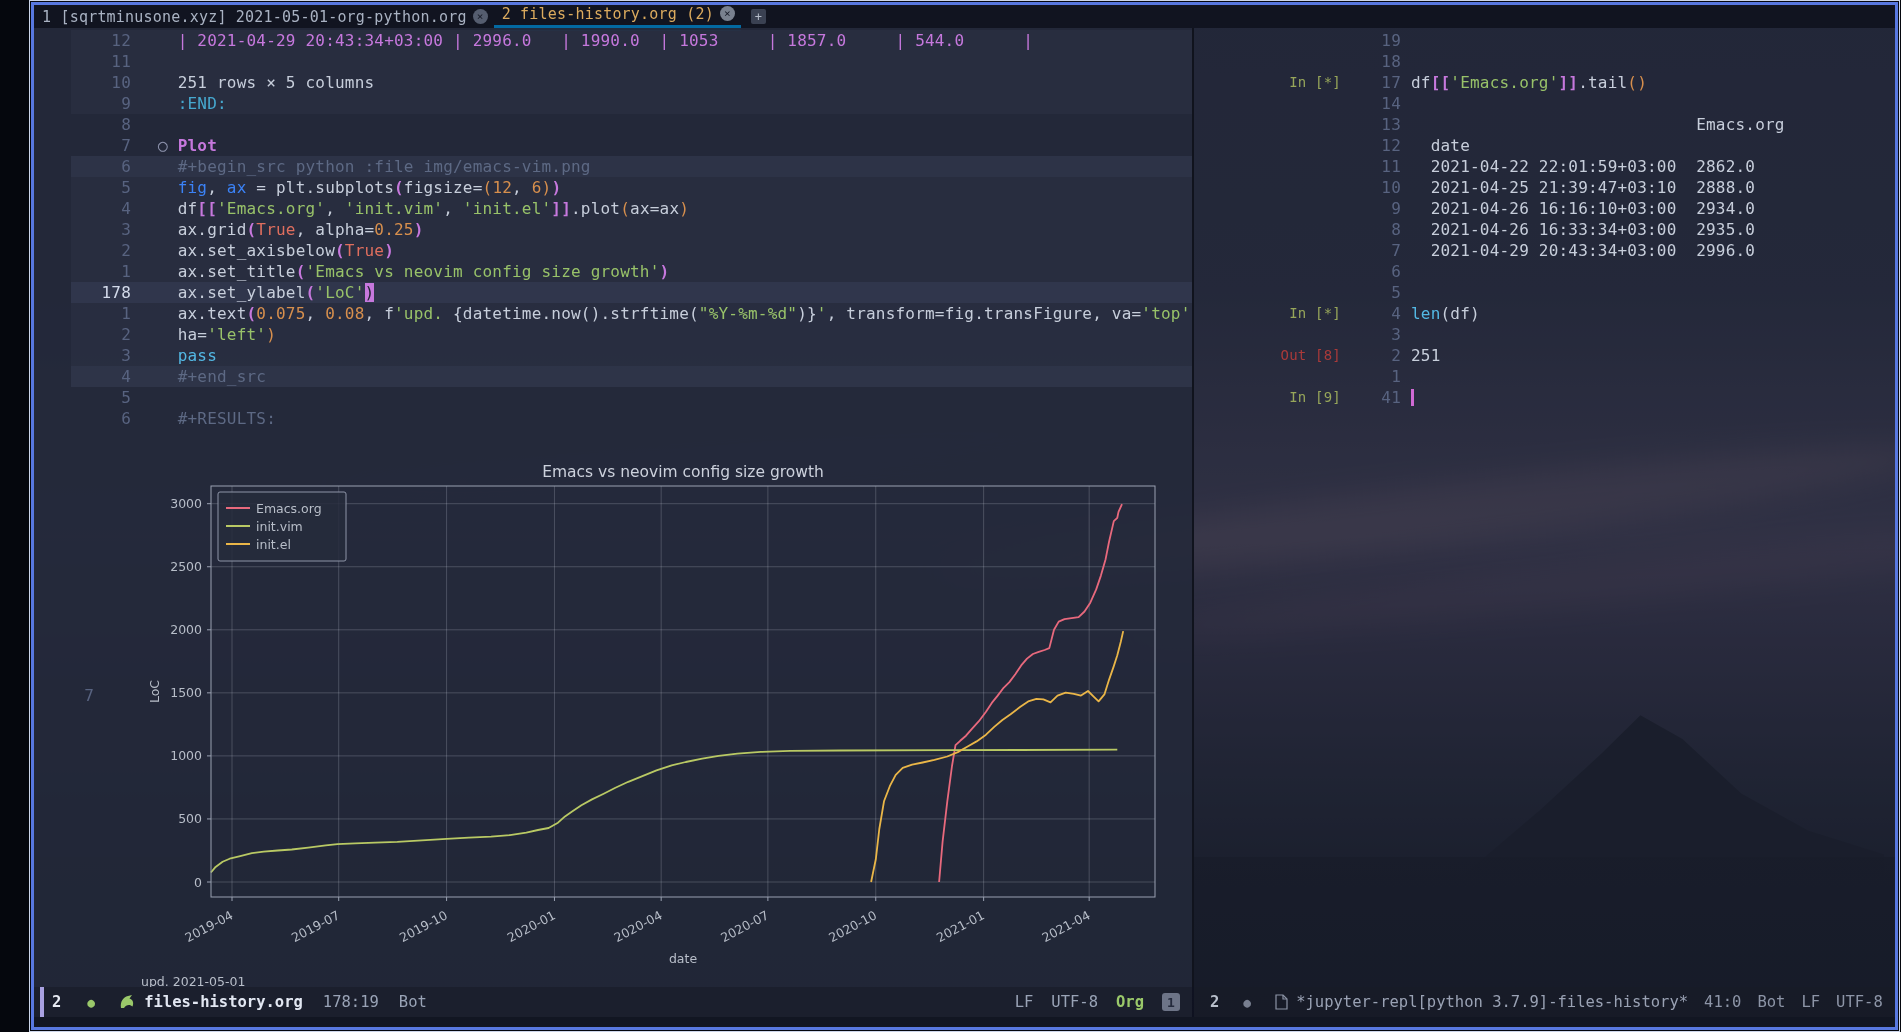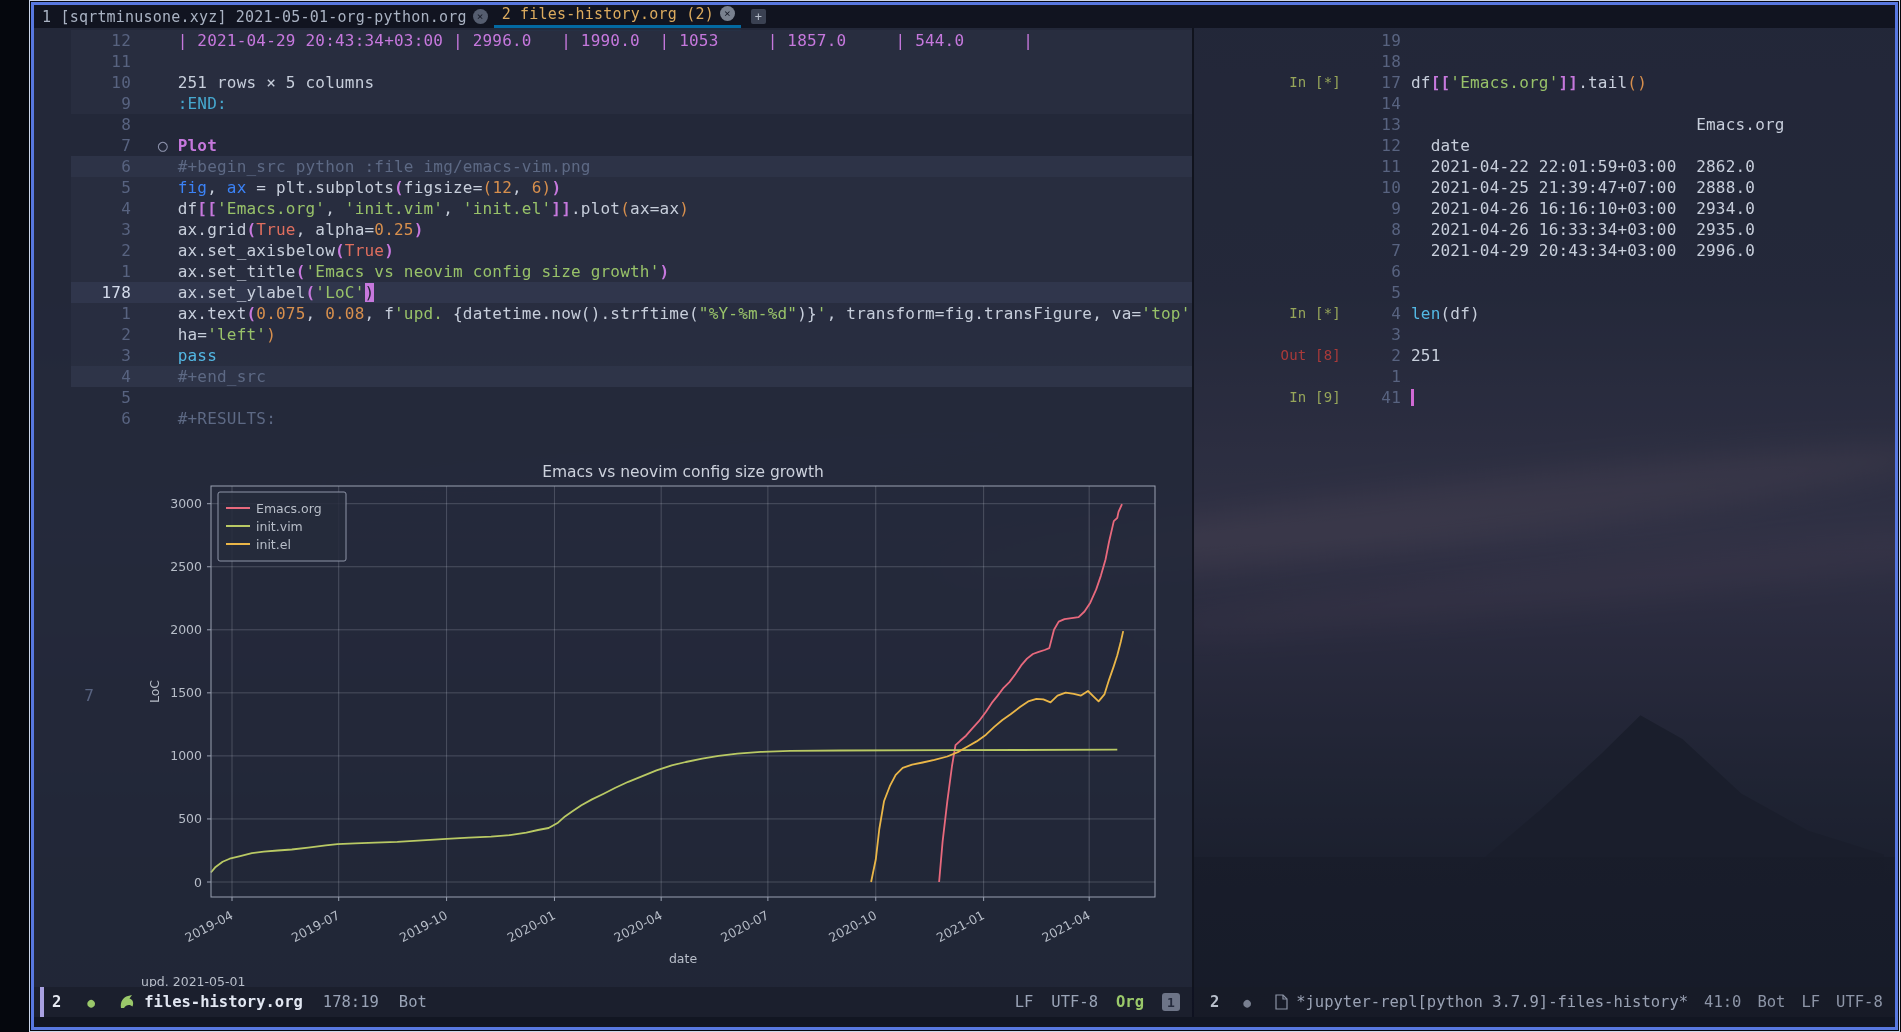--- a/index.html
+++ b/index.html
@@ -219,21 +219,21 @@
 
   <div id="win-right">
     <div class="rows" id="right-rows">
           <div class="row"><span class="prompt "></span><span class="ln">19</span><span class="code"></span></div>
           <div class="row"><span class="prompt "></span><span class="ln">18</span><span class="code"></span></div>
           <div class="row"><span class="prompt p-in">In [*]</span><span class="ln">17</span><span class="code"><span class="tk-w">df</span><span class="tk-hd">[[</span><span class="tk-str">'Emacs.org'</span><span class="tk-hd">]]</span><span class="tk-w">.tail</span><span class="tk-num">(</span><span class="tk-num">)</span></span></div>
           <div class="row"><span class="prompt "></span><span class="ln">14</span><span class="code"></span></div>
           <div class="row"><span class="prompt "></span><span class="ln">13</span><span class="code"><span class="tk-w">                             Emacs.org</span></span></div>
           <div class="row"><span class="prompt "></span><span class="ln">12</span><span class="code"><span class="tk-w">  date</span></span></div>
           <div class="row"><span class="prompt "></span><span class="ln">11</span><span class="code"><span class="tk-w">  2021-04-22 22:01:59+03:00  2862.0</span></span></div>
-          <div class="row"><span class="prompt "></span><span class="ln">10</span><span class="code"><span class="tk-w">  2021-04-25 21:39:47+07:00  2888.0</span></span></div>
+          <div class="row"><span class="prompt "></span><span class="ln">10</span><span class="code"><span class="tk-w">  2021-04-25 21:39:47+03:10  2888.0</span></span></div>
           <div class="row"><span class="prompt "></span><span class="ln">9</span><span class="code"><span class="tk-w">  2021-04-26 16:16:10+03:00  2934.0</span></span></div>
           <div class="row"><span class="prompt "></span><span class="ln">8</span><span class="code"><span class="tk-w">  2021-04-26 16:33:34+03:00  2935.0</span></span></div>
           <div class="row"><span class="prompt "></span><span class="ln">7</span><span class="code"><span class="tk-w">  2021-04-29 20:43:34+03:00  2996.0</span></span></div>
           <div class="row"><span class="prompt "></span><span class="ln">6</span><span class="code"></span></div>
           <div class="row"><span class="prompt "></span><span class="ln">5</span><span class="code"></span></div>
           <div class="row"><span class="prompt p-in">In [*]</span><span class="ln">4</span><span class="code"><span class="tk-kw">len</span><span class="tk-w">(</span><span class="tk-w">df</span><span class="tk-w">)</span></span></div>
           <div class="row"><span class="prompt "></span><span class="ln">3</span><span class="code"></span></div>
           <div class="row"><span class="prompt p-out">Out [8]</span><span class="ln">2</span><span class="code"><span class="tk-w">251</span></span></div>
           <div class="row"><span class="prompt "></span><span class="ln">1</span><span class="code"></span></div>
           <div class="row"><span class="prompt p-in">In [9]</span><span class="ln">41</span><span class="code"><span class="curbar"></span></span></div>

